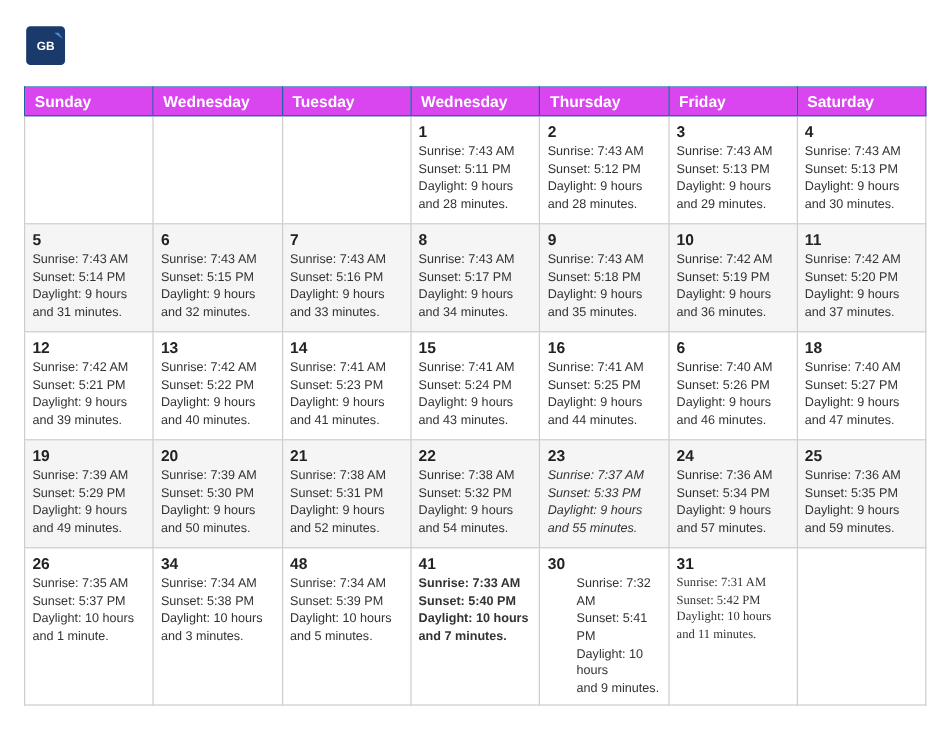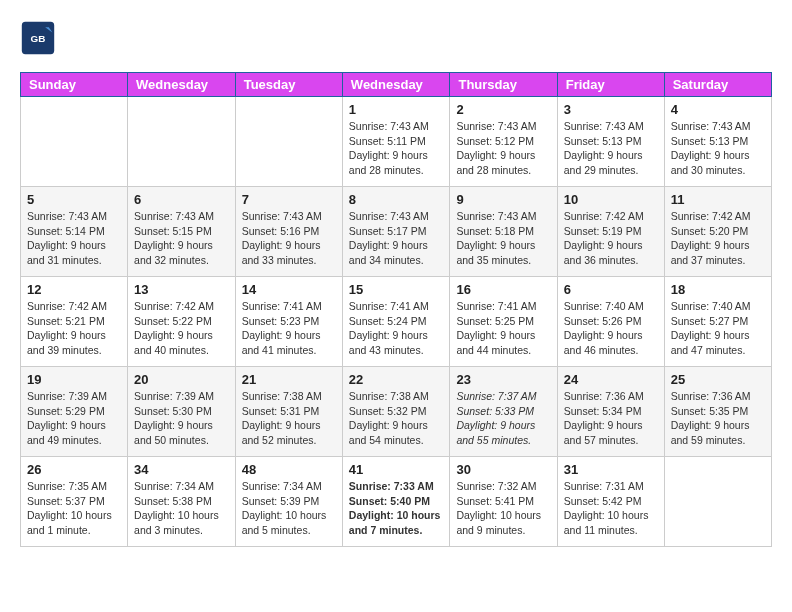--- a/index.html
+++ b/index.html
@@ -333,28 +333,28 @@
         </td>
         <td>
           <div class="day-number">41</div>
           <div class="day-info" style="white-space: pre-line; font-weight: bold;">Sunrise: 7:33 AM
 Sunset: 5:40 PM
 Daylight: 10 hours
 and 7 minutes.</div>
         </td>
         <td>
           <div class="day-number">30</div>
-          <div class="day-info" style="white-space: pre-line;">Sunrise: 7:32 AM
+          <div class="day-info" style="white-space: pre-line; margin-left: 24px;">Sunrise: 7:32 AM
 Sunset: 5:41 PM
 Daylight: 10 hours
 and 9 minutes.</div>
         </td>
         <td>
           <div class="day-number">31</div>
-          <div class="day-info" style="white-space: pre-line;">Sunrise: 7:31 AM
+          <div class="day-info" style="white-space: pre-line; font-family: Liberation Serif, serif;">Sunrise: 7:31 AM
 Sunset: 5:42 PM
 Daylight: 10 hours
 and 11 minutes.</div>
         </td>
         <td class="empty-cell"></td>
       </tr>
     </tbody>
 </table>
 
 </body></html>

